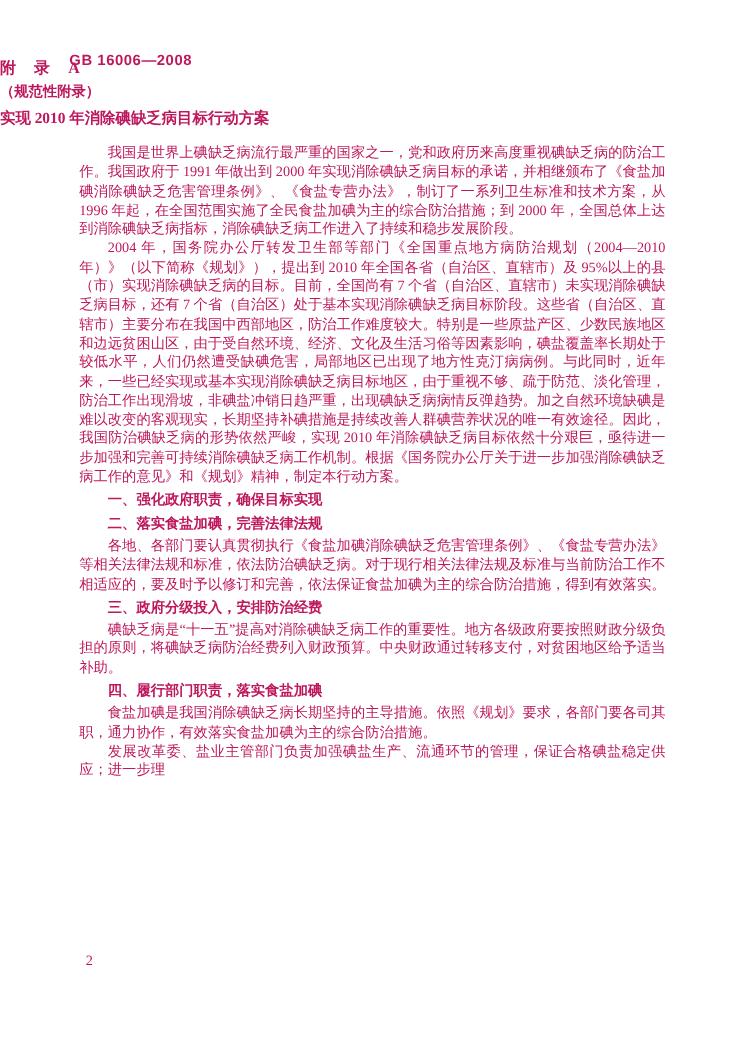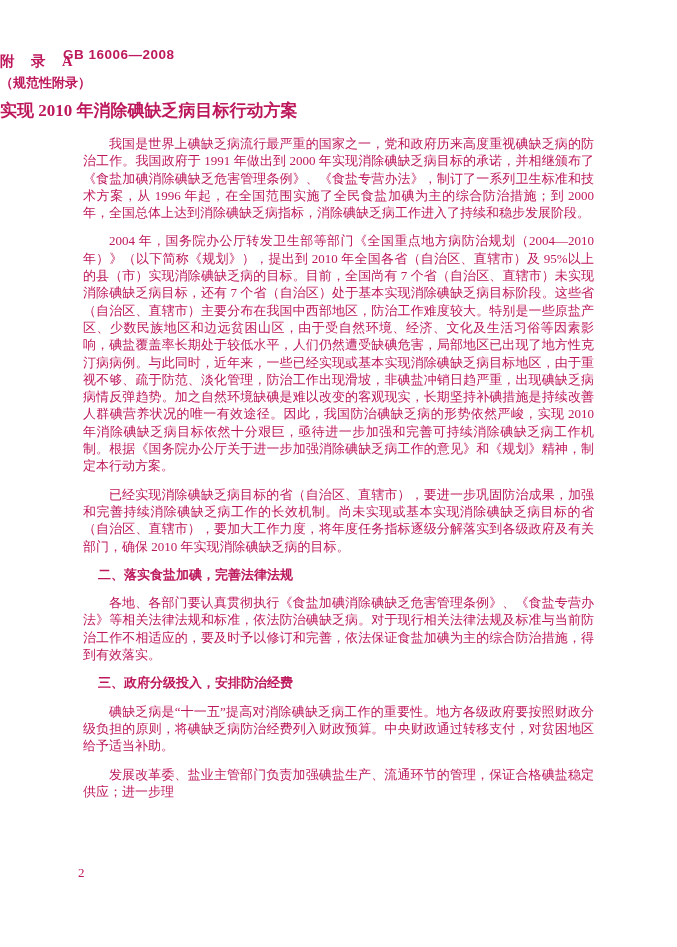--- a/index.html
+++ b/index.html
@@ -32,32 +32,32 @@
   }
   .title-appendix {
     font-size: 14.5px;
     letter-spacing: 1px;
   }
   .title-type {
     font-size: 13px;
     margin-top: 3px;
   }
   .title-subject {
-    font-size: 17px;
+    font-size: 14px;
     margin-top: 7px;
   }
   .doc-body {
     width: 533px;
     margin: 13px auto 0 auto;
     text-align: justify;
     font-size: 13px;
     line-height: 17.3px;
   }
   .doc-body p {
-    margin: 11px;
+    margin: 0;
     text-indent: 2em;
   }
   .doc-body p.heading {
     font-weight: bold;
     font-family: "Liberation Sans", "DejaVu Sans", sans-serif;
     margin: 4px 0 3px 0;
   }
   .page-number {
     position: absolute;
     left: 78px;
@@ -74,23 +74,25 @@
 
   <div class="title-block">
     <div class="title-appendix">附　录　A</div>
     <div class="title-type">（规范性附录）</div>
     <div class="title-subject">实现 2010 年消除碘缺乏病目标行动方案</div>
   </div>
 
   <div class="doc-body">
     <p class="body">我国是世界上碘缺乏病流行最严重的国家之一，党和政府历来高度重视碘缺乏病的防治工作。我国政府于 1991 年做出到 2000 年实现消除碘缺乏病目标的承诺，并相继颁布了《食盐加碘消除碘缺乏危害管理条例》、《食盐专营办法》，制订了一系列卫生标准和技术方案，从 1996 年起，在全国范围实施了全民食盐加碘为主的综合防治措施；到 2000 年，全国总体上达到消除碘缺乏病指标，消除碘缺乏病工作进入了持续和稳步发展阶段。</p>
     <p class="body">2004 年，国务院办公厅转发卫生部等部门《全国重点地方病防治规划（2004—2010 年）》（以下简称《规划》），提出到 2010 年全国各省（自治区、直辖市）及 95%以上的县（市）实现消除碘缺乏病的目标。目前，全国尚有 7 个省（自治区、直辖市）未实现消除碘缺乏病目标，还有 7 个省（自治区）处于基本实现消除碘缺乏病目标阶段。这些省（自治区、直辖市）主要分布在我国中西部地区，防治工作难度较大。特别是一些原盐产区、少数民族地区和边远贫困山区，由于受自然环境、经济、文化及生活习俗等因素影响，碘盐覆盖率长期处于较低水平，人们仍然遭受缺碘危害，局部地区已出现了地方性克汀病病例。与此同时，近年来，一些已经实现或基本实现消除碘缺乏病目标地区，由于重视不够、疏于防范、淡化管理，防治工作出现滑坡，非碘盐冲销日趋严重，出现碘缺乏病病情反弹趋势。加之自然环境缺碘是难以改变的客观现实，长期坚持补碘措施是持续改善人群碘营养状况的唯一有效途径。因此，我国防治碘缺乏病的形势依然严峻，实现 2010 年消除碘缺乏病目标依然十分艰巨，亟待进一步加强和完善可持续消除碘缺乏病工作机制。根据《国务院办公厅关于进一步加强消除碘缺乏病工作的意见》和《规划》精神，制定本行动方案。</p>
-    <p class="body">已经实现消除碘缺乏病目标的省（自治区、直辖市），要进一步巩固防治成果，加强和完善持续消除碘缺乏病工作的长效机制。尚未实现或基本实现消除碘缺乏病目标的省（自治区、直辖市），要加大工作力度，将年度任务指标逐级分解落实到各级政府及有关部门，确保 2010 年实现消除碘缺乏病的目标。</p>
+    <p class="heading">一、强化政府职责，确保目标实现</p>
     <p class="heading">二、落实食盐加碘，完善法律法规</p>
     <p class="body">各地、各部门要认真贯彻执行《食盐加碘消除碘缺乏危害管理条例》、《食盐专营办法》等相关法律法规和标准，依法防治碘缺乏病。对于现行相关法律法规及标准与当前防治工作不相适应的，要及时予以修订和完善，依法保证食盐加碘为主的综合防治措施，得到有效落实。</p>
     <p class="heading">三、政府分级投入，安排防治经费</p>
     <p class="body">碘缺乏病是“十一五”提高对消除碘缺乏病工作的重要性。地方各级政府要按照财政分级负担的原则，将碘缺乏病防治经费列入财政预算。中央财政通过转移支付，对贫困地区给予适当补助。</p>
+    <p class="heading">四、履行部门职责，落实食盐加碘</p>
+    <p class="body">食盐加碘是我国消除碘缺乏病长期坚持的主导措施。依照《规划》要求，各部门要各司其职，通力协作，有效落实食盐加碘为主的综合防治措施。</p>
     <p class="body">发展改革委、盐业主管部门负责加强碘盐生产、流通环节的管理，保证合格碘盐稳定供应；进一步理</p>
   </div>
 
   <div class="page-number">2</div>
 
 </div>
 
 </body></html>

